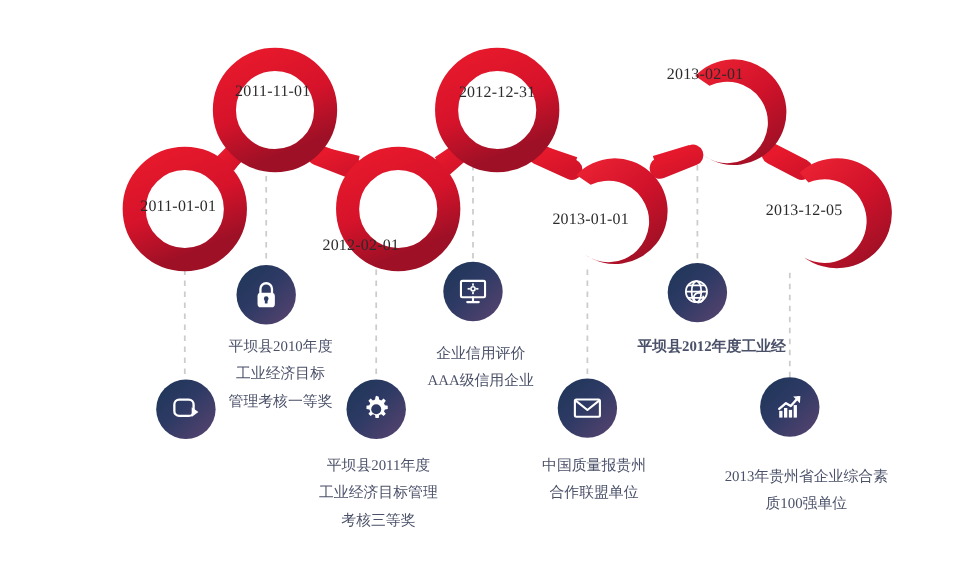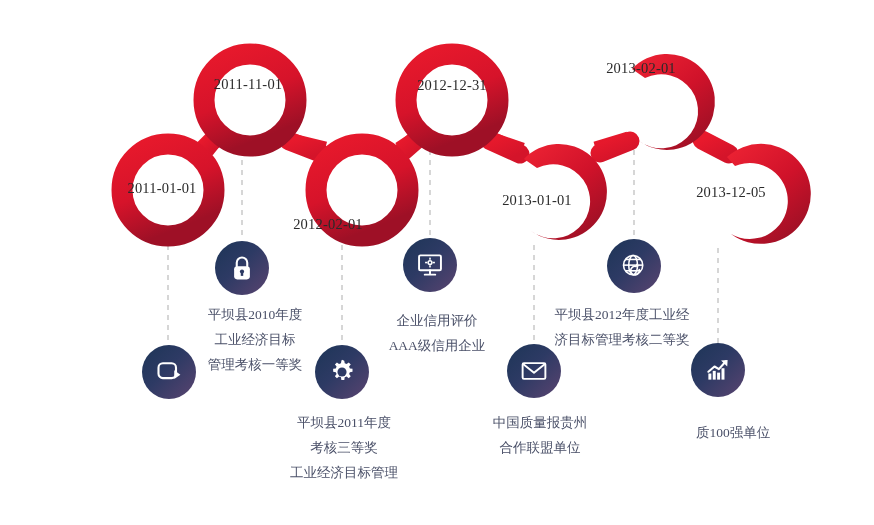--- a/index.html
+++ b/index.html
@@ -236,36 +236,36 @@
   </div>
 
   <div class="event-caption" style="left:255px; top:302px;">
     <span>平坝县2010年度</span>
     <span>工业经济目标</span>
     <span>管理考核一等奖</span>
   </div>
 
   <div class="event-caption" style="left:344px; top:410px;">
     <span>平坝县2011年度</span>
+    <span>工业经济目标管理</span>
     <span>考核三等奖</span>
-    <span>工业经济目标管理</span>
   </div>
 
   <div class="event-caption" style="left:437px; top:308px;">
     <span>企业信用评价</span>
     <span>AAA级信用企业</span>
   </div>
 
   <div class="event-caption" style="left:540px; top:410px;">
     <span>中国质量报贵州</span>
     <span>合作联盟单位</span>
   </div>
 
-  <div class="event-caption" style="left:622px; top:302px;">
+  <div class="event-caption" style="left:647px; top:302px;font-weight:bold;">
     <span>平坝县2012年度工业经</span>
-    <span>济目标管理考核二等奖</span>
   </div>
 
   <div class="event-caption" style="left:733px; top:420px;">
+    <span>2013年贵州省企业综合素</span>
     <span>质100强单位</span>
   </div>
 
 </div>
 
 </body></html>

